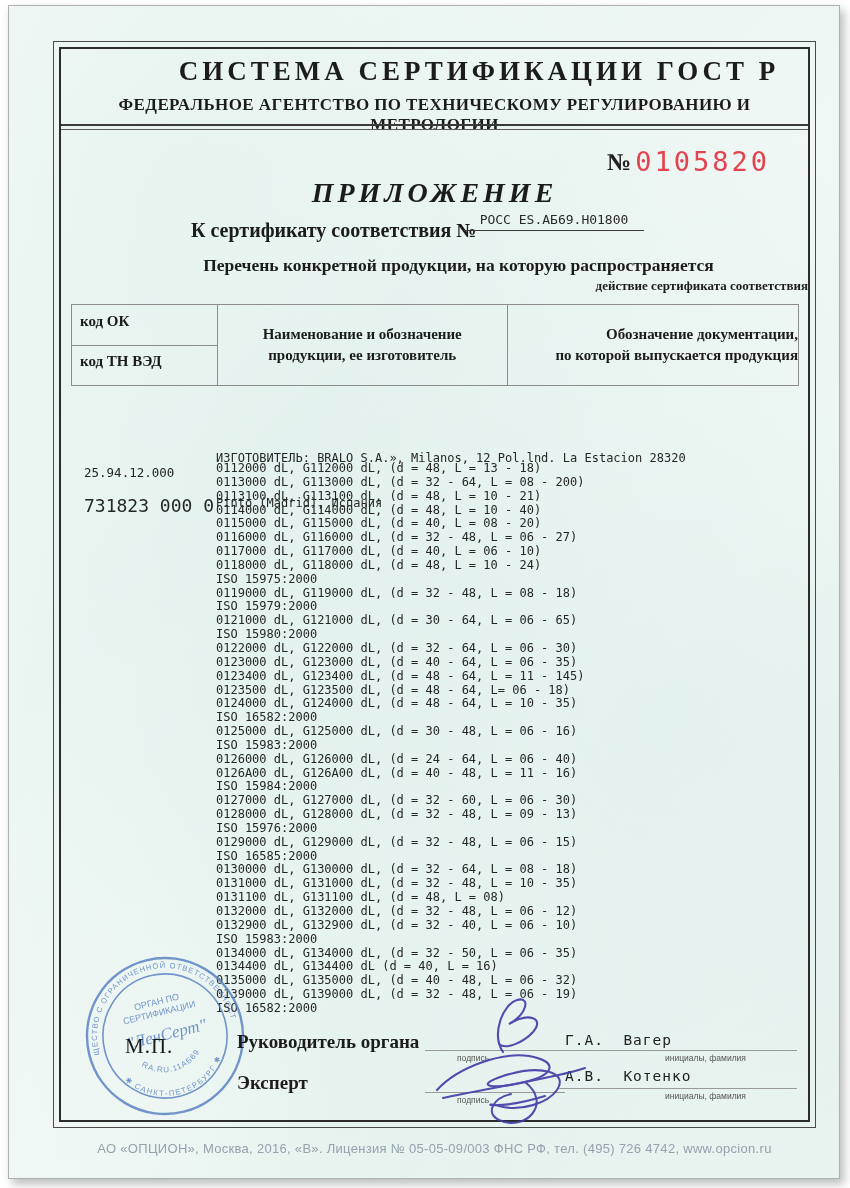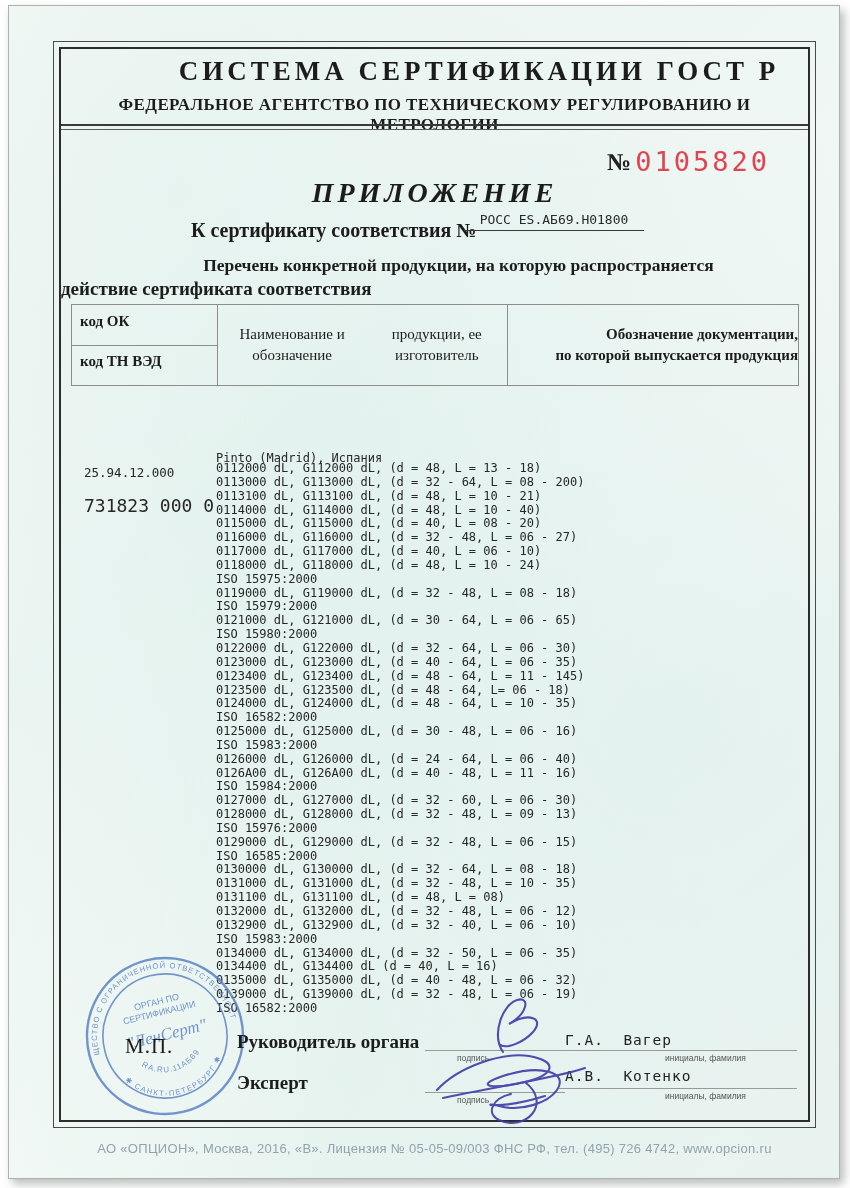--- a/index.html
+++ b/index.html
@@ -28,31 +28,31 @@
   .numval{font-family:"DejaVu Sans Mono",monospace;font-size:27px;color:#e2434f;
          letter-spacing:3px;vertical-align:-1px;}
   .title{position:absolute;left:52px;top:171px;width:747px;text-align:center;
          font-size:28px;font-weight:bold;letter-spacing:4px;font-style:italic;}
   .certlabel{position:absolute;left:182px;top:213px;font-size:20px;font-weight:bold;}
   .certnum{position:absolute;left:455px;top:206px;width:180px;text-align:center;
          font-family:"DejaVu Sans Mono",monospace;font-size:13px;color:#2a2a2a;
          border-bottom:1.5px solid #3a3a38;padding-bottom:3px;}
   .sub1{position:absolute;left:52px;top:249px;width:747px;text-align:center;
          font-size:17.5px;font-weight:bold;padding-left:24px;}
-  .sub2{position:absolute;left:52px;top:272px;width:747px;text-align:left;
-         font-size:19px;font-weight:bold;}
+  .sub2{position:absolute;left:52px;top:272px;width:747px;text-align:right;
+         font-size:13px;font-weight:bold;}
   .thead{position:absolute;left:62px;top:298px;width:726px;height:80px;
          border:1px solid #8d8d8b;display:flex;}
   .tc1{width:145px;border-right:1px solid #8d8d8b;position:relative;}
   .tc1a{position:absolute;left:8px;top:8px;font-size:15px;font-weight:bold;}
   .tc1line{position:absolute;left:0;top:40px;width:100%;border-top:1px solid #8d8d8b;}
   .tc1b{position:absolute;left:8px;top:48px;font-size:15px;font-weight:bold;}
-  .tc2{width:290px;border-right:1px solid #8d8d8b;display:flex;flex-direction:row;
-       align-items:center;justify-content:center;font-size:15px;font-weight:normal;
-       text-align:center;line-height:21px;}
+  .tc2{width:290px;border-right:1px solid #8d8d8b;display:flex;flex-direction:column;
+       align-items:center;justify-content:center;font-size:15px;font-weight:bold;
+       text-align:right;line-height:21px;}
   .tc3{width:291px;display:flex;flex-direction:column;align-items:flex-end;
        justify-content:center;font-size:15px;font-weight:bold;text-align:center;line-height:21px;}
   .mono{font-family:"DejaVu Sans Mono",monospace;color:#262626;white-space:pre;}
   .mfg{position:absolute;left:207px;top:415px;font-size:12px;line-height:15px;}
   .codeA{position:absolute;left:75px;top:459px;font-size:12.5px;}
   .codeB{position:absolute;left:75px;top:489px;font-size:18px;}
   .plist{position:absolute;left:207px;top:456px;font-size:12px;line-height:13.85px;}
   .pline{white-space:pre;}
   .stamp{position:absolute;left:68px;top:942px;width:176px;height:176px;
          transform:rotate(-14deg);opacity:.85;}
@@ -106,20 +106,21 @@
         <div>Наименование и обозначение</div>
         <div>продукции, ее изготовитель</div>
       </div>
       <div class="tc3">
         <div>Обозначение документации,</div>
         <div>по которой выпускается продукция</div>
       </div>
     </div>
 
     <div class="mfg mono">
+      <div class="pline">ИЗГОТОВИТЕЛЬ: BRALO S.A.», Milanos, 12 Pol.lnd. La Estacion 28320</div>
       <div class="pline">Pinto (Madrid), Испания</div>
     </div>
 
     <div class="codeA mono">25.94.12.000</div>
     <div class="codeB mono">731823 000 0</div>
 
     <div class="plist mono"><div class="pline">0112000 dL, G112000 dL, (d = 48, L = 13 - 18)</div><div class="pline">0113000 dL, G113000 dL, (d = 32 - 64, L = 08 - 200)</div><div class="pline">0113100 dL, G113100 dL, (d = 48, L = 10 - 21)</div><div class="pline">0114000 dL, G114000 dL, (d = 48, L = 10 - 40)</div><div class="pline">0115000 dL, G115000 dL, (d = 40, L = 08 - 20)</div><div class="pline">0116000 dL, G116000 dL, (d = 32 - 48, L = 06 - 27)</div><div class="pline">0117000 dL, G117000 dL, (d = 40, L = 06 - 10)</div><div class="pline">0118000 dL, G118000 dL, (d = 48, L = 10 - 24)</div><div class="pline">ISO 15975:2000</div><div class="pline">0119000 dL, G119000 dL, (d = 32 - 48, L = 08 - 18)</div><div class="pline">ISO 15979:2000</div><div class="pline">0121000 dL, G121000 dL, (d = 30 - 64, L = 06 - 65)</div><div class="pline">ISO 15980:2000</div><div class="pline">0122000 dL, G122000 dL, (d = 32 - 64, L = 06 - 30)</div><div class="pline">0123000 dL, G123000 dL, (d = 40 - 64, L = 06 - 35)</div><div class="pline">0123400 dL, G123400 dL, (d = 48 - 64, L = 11 - 145)</div><div class="pline">0123500 dL, G123500 dL, (d = 48 - 64, L= 06 - 18)</div><div class="pline">0124000 dL, G124000 dL, (d = 48 - 64, L = 10 - 35)</div><div class="pline">ISO 16582:2000</div><div class="pline">0125000 dL, G125000 dL, (d = 30 - 48, L = 06 - 16)</div><div class="pline">ISO 15983:2000</div><div class="pline">0126000 dL, G126000 dL, (d = 24 - 64, L = 06 - 40)</div><div class="pline">0126A00 dL, G126A00 dL, (d = 40 - 48, L = 11 - 16)</div><div class="pline">ISO 15984:2000</div><div class="pline">0127000 dL, G127000 dL, (d = 32 - 60, L = 06 - 30)</div><div class="pline">0128000 dL, G128000 dL, (d = 32 - 48, L = 09 - 13)</div><div class="pline">ISO 15976:2000</div><div class="pline">0129000 dL, G129000 dL, (d = 32 - 48, L = 06 - 15)</div><div class="pline">ISO 16585:2000</div><div class="pline">0130000 dL, G130000 dL, (d = 32 - 64, L = 08 - 18)</div><div class="pline">0131000 dL, G131000 dL, (d = 32 - 48, L = 10 - 35)</div><div class="pline">0131100 dL, G131100 dL, (d = 48, L = 08)</div><div class="pline">0132000 dL, G132000 dL, (d = 32 - 48, L = 06 - 12)</div><div class="pline">0132900 dL, G132900 dL, (d = 32 - 40, L = 06 - 10)</div><div class="pline">ISO 15983:2000</div><div class="pline">0134000 dL, G134000 dL, (d = 32 - 50, L = 06 - 35)</div><div class="pline">0134400 dL, G134400 dL (d = 40, L = 16)</div><div class="pline">0135000 dL, G135000 dL, (d = 40 - 48, L = 06 - 32)</div><div class="pline">0139000 dL, G139000 dL, (d = 32 - 48, L = 06 - 19)</div><div class="pline">ISO 16582:2000</div></div>
 
     <svg class="stamp" viewBox="0 0 176 176">
       <defs>

